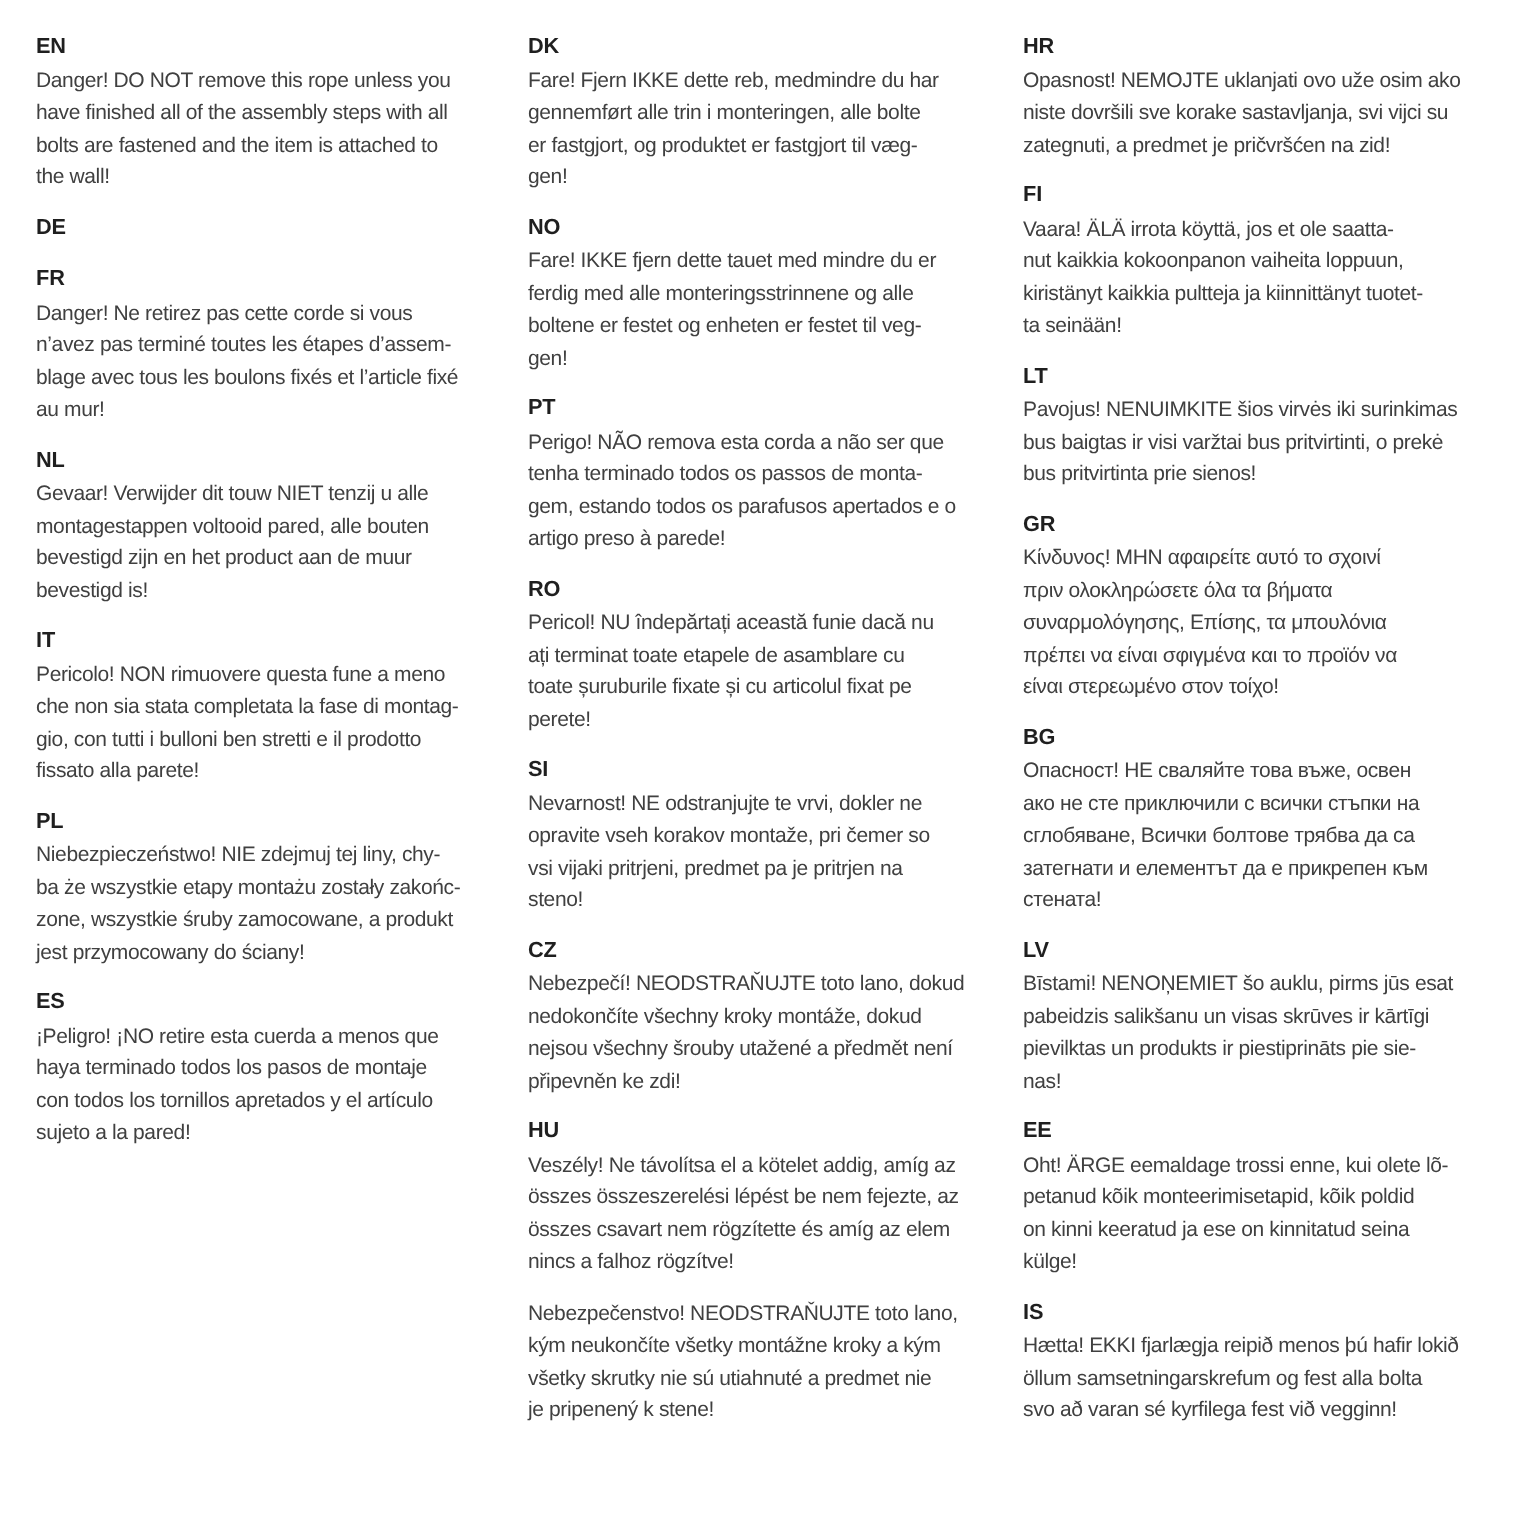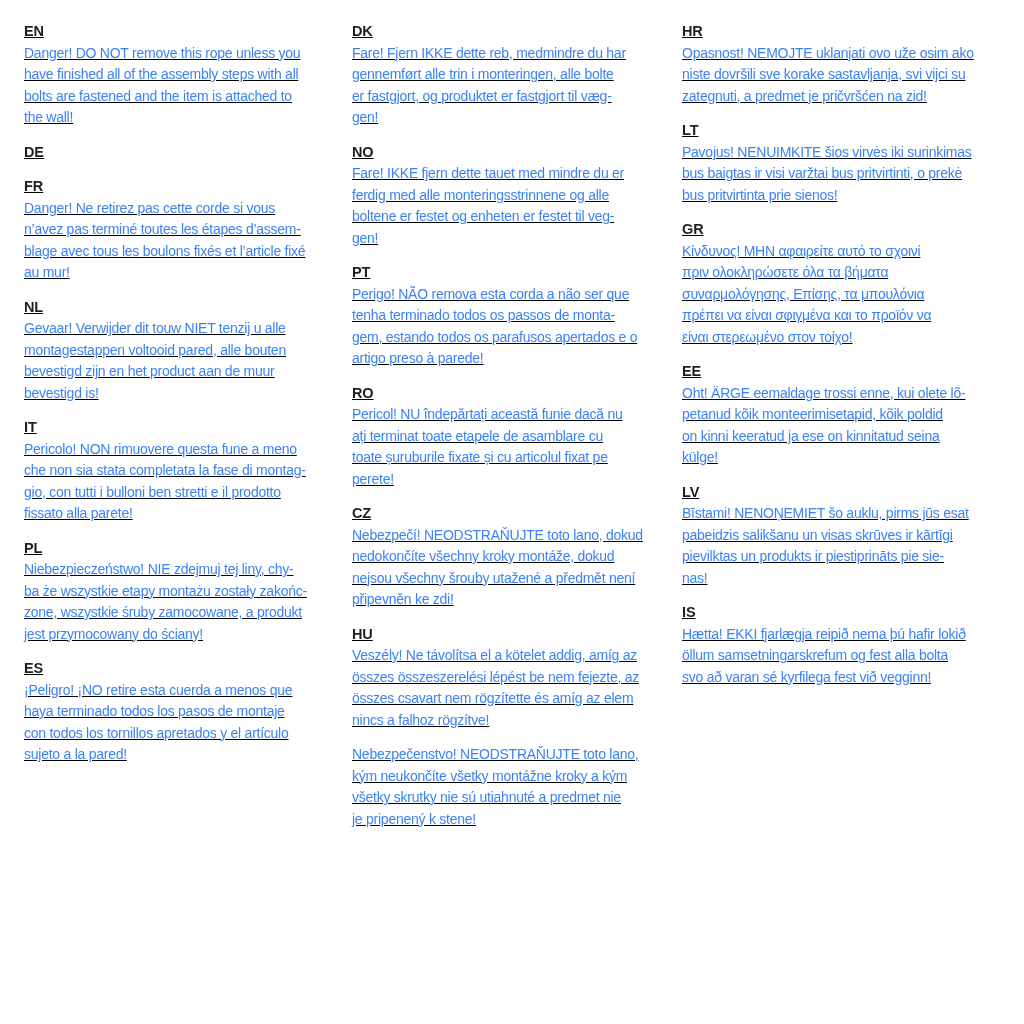--- a/index.html
+++ b/index.html
@@ -13,41 +13,40 @@
     overflow: hidden;
     font-family: "Liberation Sans", sans-serif;
   }
   .page {
     box-sizing: border-box;
     width: 1024px;
     height: 740px;
     padding: 21px 0 0 24px;
     display: grid;
     grid-template-columns: 328px 330px 322px;
-    text-decoration: underline;
   }
   .col {
     min-width: 0;
   }
   .lang-block {
     margin: 0 0 13px 0;
   }
   .lang-code {
     margin: 0;
     font-size: 14.5px;
     line-height: 21.5px;
     font-weight: 700;
     color: #1f1f1f;
     letter-spacing: -0.1px;
   }
   .lang-text {
     margin: 0;
     font-size: 14px;
     line-height: 21.5px;
-    color: #3b82f6;
+    color: #404040;
     letter-spacing: -0.25px;
     white-space: pre;
   }
 </style>
 </head>
 <body>
 
 <div class="page">
 
   <div class="col">
@@ -123,20 +122,27 @@
 artigo preso à parede!</p>
     </section>
     <section class="lang-block">
       <h3 class="lang-code">RO</h3>
       <p class="lang-text">Pericol! NU îndepărtați această funie dacă nu
 ați terminat toate etapele de asamblare cu
 toate șuruburile fixate și cu articolul fixat pe
 perete!</p>
     </section>
     <section class="lang-block">
+      <h3 class="lang-code">SI</h3>
+      <p class="lang-text">Nevarnost! NE odstranjujte te vrvi, dokler ne
+opravite vseh korakov montaže, pri čemer so
+vsi vijaki pritrjeni, predmet pa je pritrjen na
+steno!</p>
+    </section>
+    <section class="lang-block">
       <h3 class="lang-code">CZ</h3>
       <p class="lang-text">Nebezpečí! NEODSTRAŇUJTE toto lano, dokud
 nedokončíte všechny kroky montáže, dokud
 nejsou všechny šrouby utažené a předmět není
 připevněn ke zdi!</p>
     </section>
     <section class="lang-block">
       <h3 class="lang-code">HU</h3>
       <p class="lang-text">Veszély! Ne távolítsa el a kötelet addig, amíg az
 összes összeszerelési lépést be nem fejezte, az
@@ -150,50 +156,65 @@
 je pripenený k stene!</p>
     </section>
   </div>
 
   <div class="col">
     <section class="lang-block">
       <h3 class="lang-code">HR</h3>
       <p class="lang-text">Opasnost! NEMOJTE uklanjati ovo uže osim ako
 niste dovršili sve korake sastavljanja, svi vijci su
 zategnuti, a predmet je pričvršćen na zid!</p>
+    </section>
+    <section class="lang-block">
+      <h3 class="lang-code">FI</h3>
+      <p class="lang-text">Vaara! ÄLÄ irrota köyttä, jos et ole saatta-
+nut kaikkia kokoonpanon vaiheita loppuun,
+kiristänyt kaikkia pultteja ja kiinnittänyt tuotet-
+ta seinään!</p>
     </section>
     <section class="lang-block">
       <h3 class="lang-code">LT</h3>
       <p class="lang-text">Pavojus! NENUIMKITE šios virvės iki surinkimas
 bus baigtas ir visi varžtai bus pritvirtinti, o prekė
 bus pritvirtinta prie sienos!</p>
     </section>
     <section class="lang-block">
       <h3 class="lang-code">GR</h3>
       <p class="lang-text">Κίνδυνος! ΜΗΝ αφαιρείτε αυτό το σχοινί
 πριν ολοκληρώσετε όλα τα βήματα
 συναρμολόγησης, Επίσης, τα μπουλόνια
 πρέπει να είναι σφιγμένα και το προϊόν να
 είναι στερεωμένο στον τοίχο!</p>
     </section>
     <section class="lang-block">
+      <h3 class="lang-code">BG</h3>
+      <p class="lang-text">Опасност! НЕ сваляйте това въже, освен
+ако не сте приключили с всички стъпки на
+сглобяване, Всички болтове трябва да са
+затегнати и елементът да е прикрепен към
+стената!</p>
+    </section>
+    <section class="lang-block">
+      <h3 class="lang-code">LV</h3>
+      <p class="lang-text">Bīstami! NENOŅEMIET šo auklu, pirms jūs esat
+pabeidzis salikšanu un visas skrūves ir kārtīgi
+pievilktas un produkts ir piestiprināts pie sie-
+nas!</p>
+    </section>
+    <section class="lang-block">
       <h3 class="lang-code">EE</h3>
       <p class="lang-text">Oht! ÄRGE eemaldage trossi enne, kui olete lõ-
 petanud kõik monteerimisetapid, kõik poldid
 on kinni keeratud ja ese on kinnitatud seina
 külge!</p>
     </section>
     <section class="lang-block">
-      <h3 class="lang-code">LV</h3>
-      <p class="lang-text">Bīstami! NENOŅEMIET šo auklu, pirms jūs esat
-pabeidzis salikšanu un visas skrūves ir kārtīgi
-pievilktas un produkts ir piestiprināts pie sie-
-nas!</p>
-    </section>
-    <section class="lang-block">
       <h3 class="lang-code">IS</h3>
-      <p class="lang-text">Hætta! EKKI fjarlægja reipið nema þú hafir lokið
+      <p class="lang-text">Hætta! EKKI fjarlægja reipið menos þú hafir lokið
 öllum samsetningarskrefum og fest alla bolta
 svo að varan sé kyrfilega fest við vegginn!</p>
     </section>
   </div>
 
 </div>
 
 </body></html>

